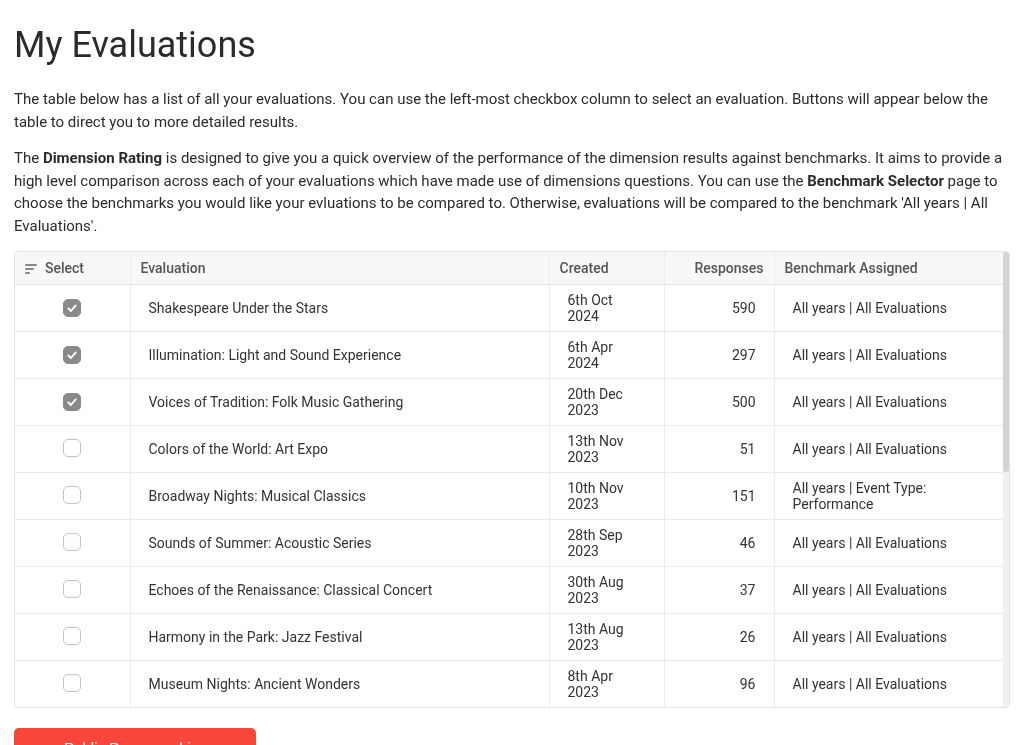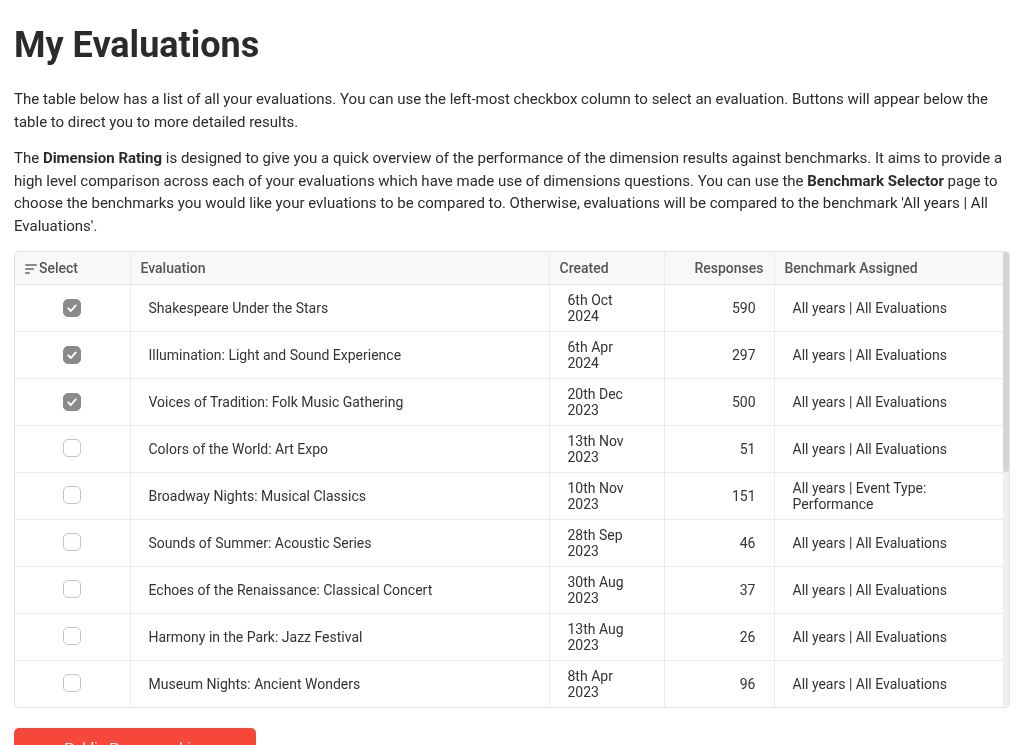--- a/index.html
+++ b/index.html
@@ -6,21 +6,21 @@
   html, body { margin: 0; padding: 0; }
   body {
     font-family: -apple-system, BlinkMacSystemFont, "Segoe UI", Roboto, "Helvetica Neue", Arial, sans-serif;
     color: #2b2b2b;
     background: #fff;
     width: 1024px;
     padding: 14px 14px 30px 14px;
   }
   h1.title {
     font-size: 36px;
-    font-weight: 700;
+    font-weight: 400;
     margin: 10px 0 22px 0;
     color: #2b2b2b;
   }
   p.intro {
     font-size: 15px;
     line-height: 1.5;
     color: #2b2b2b;
     margin: 0 0 14px 0;
   }
   p.intro .bold { font-weight: 700; }
@@ -61,20 +61,21 @@
   .col-eval { }
   .col-created { width: 115px; }
   .col-resp { width: 110px; text-align: right; }
   .col-bench { width: 235px; }
 
   td.resp { text-align: right; }
 
   .select-header {
     display: flex;
     align-items: center;
+    gap: 6px;
     text-align: right;
   }
   .filter-icon {
     display: inline-flex;
     flex-direction: column;
     gap: 2px;
     width: 14px;
     align-items: flex-start;
     padding-top: 2px;
   }

